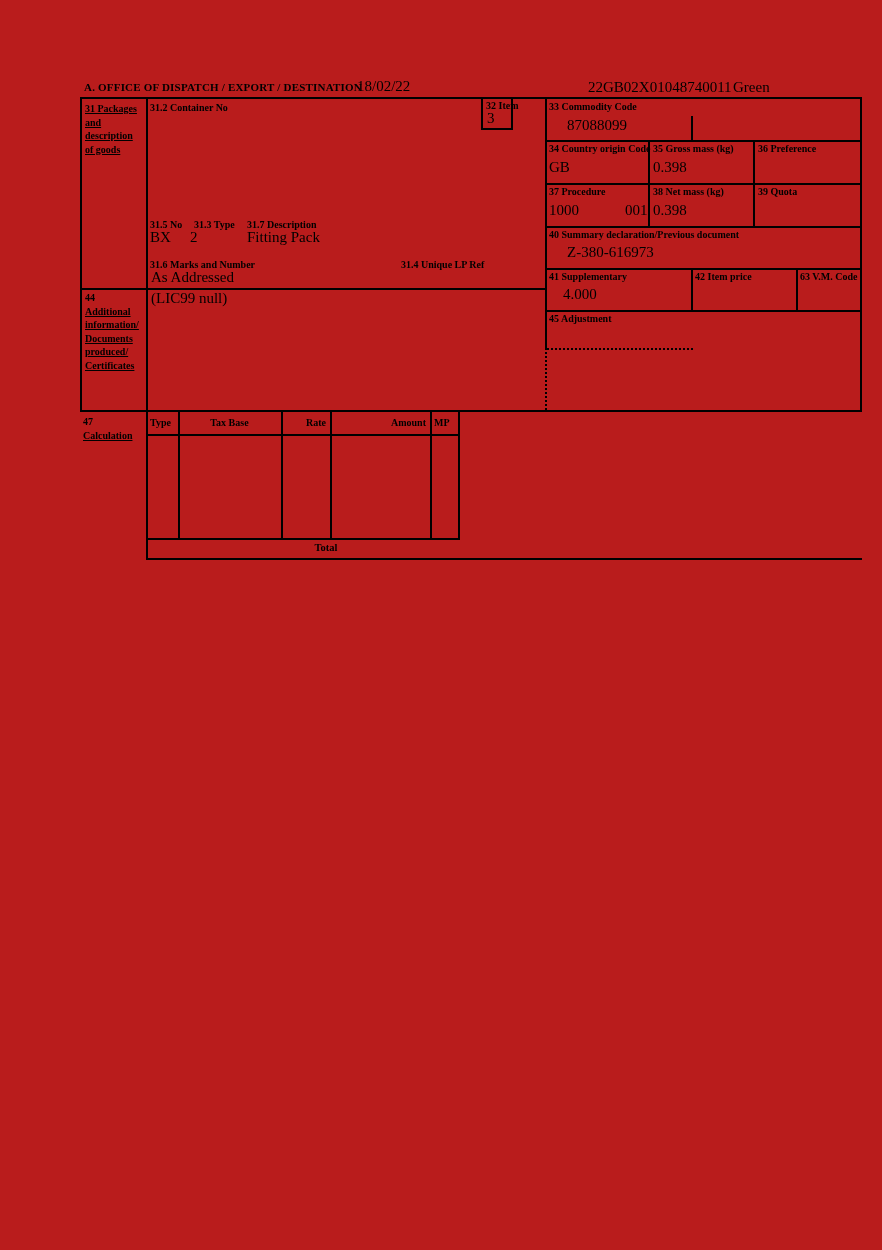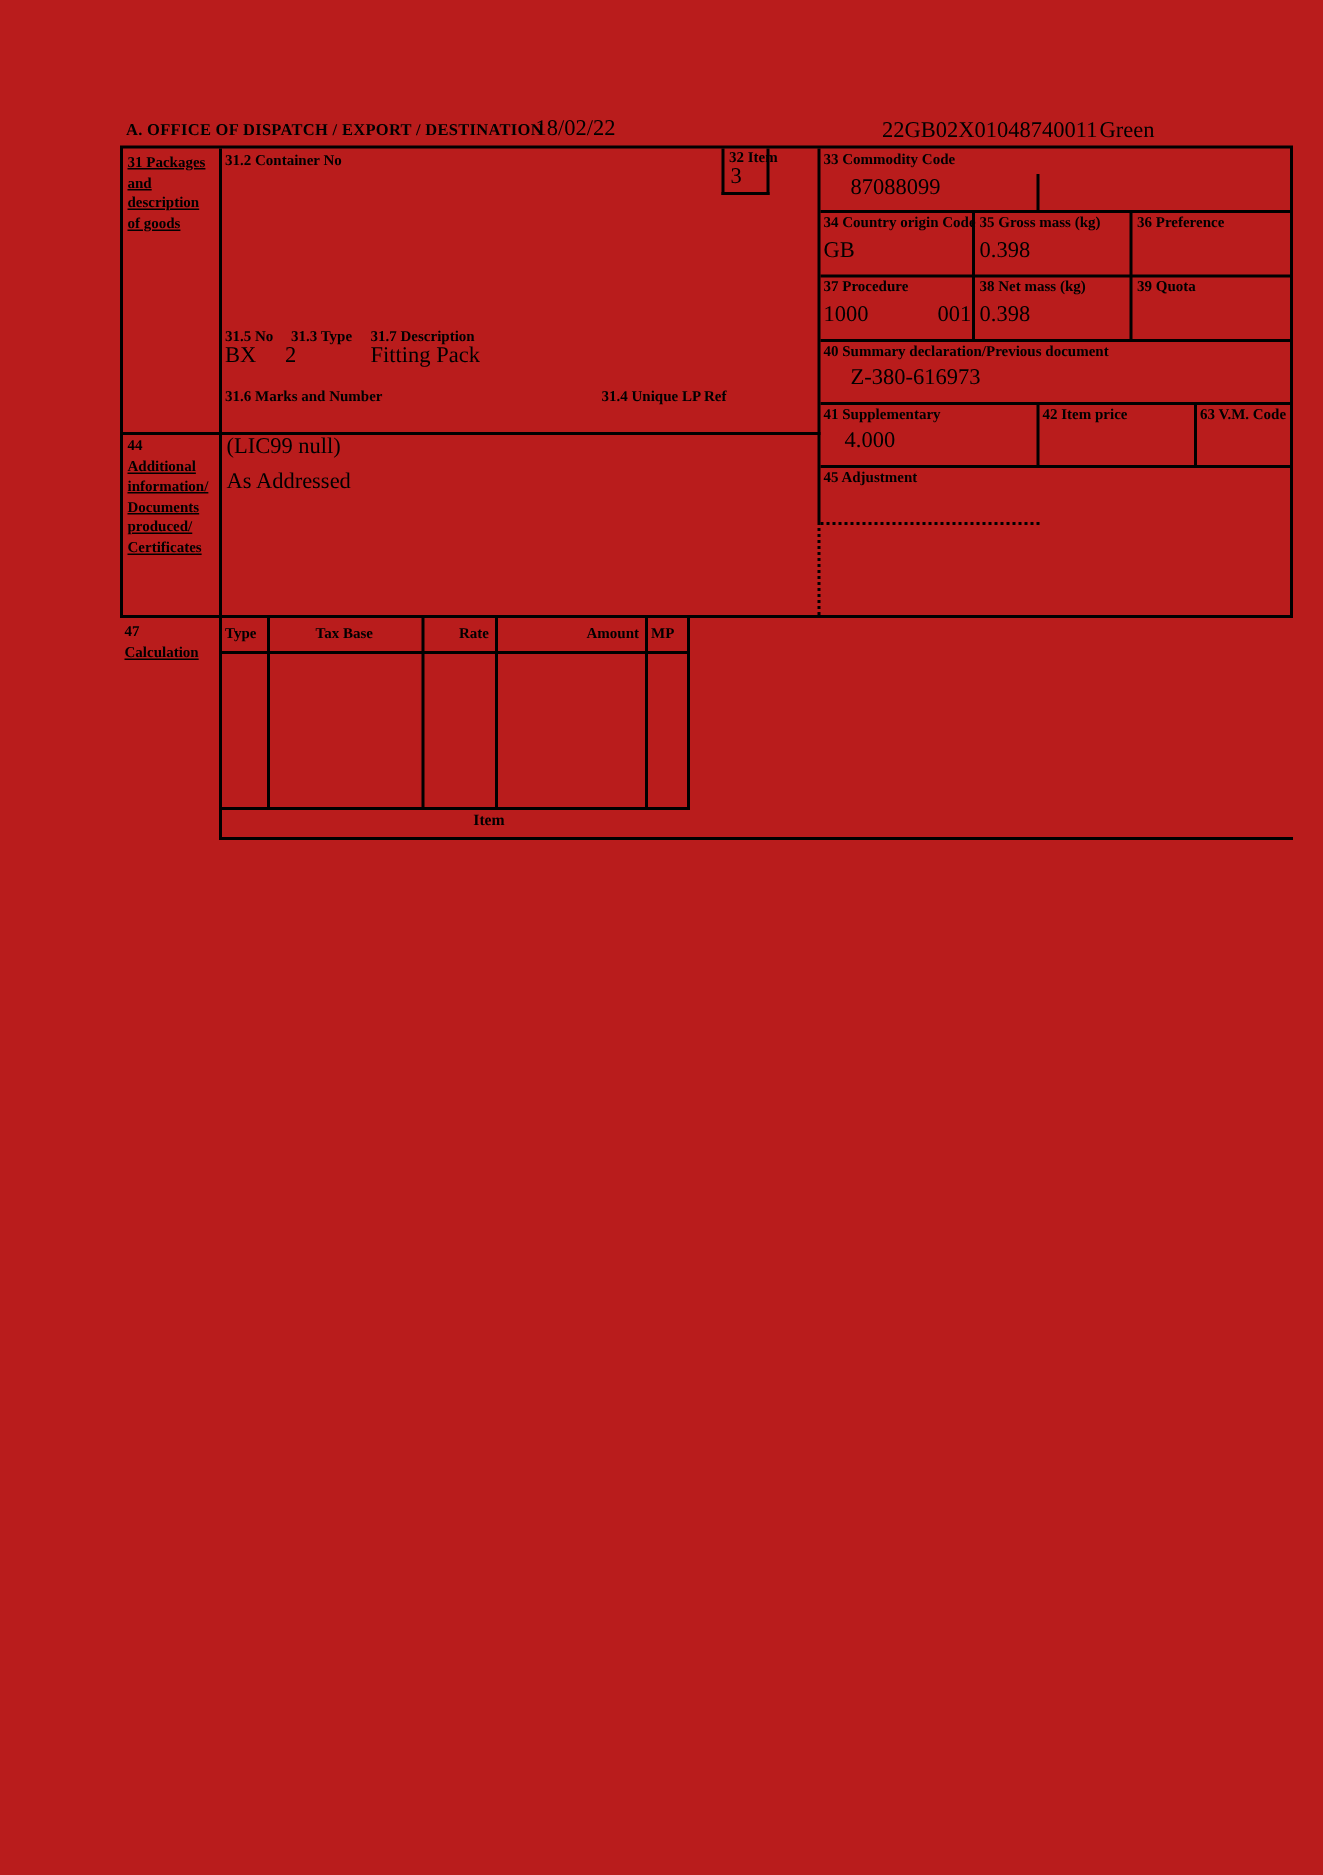--- a/index.html
+++ b/index.html
@@ -66,21 +66,21 @@
 
     <div class="abs lbl" style="left:68px;top:120px;">31.5 No</div>
     <div class="abs lbl" style="left:112px;top:120px;">31.3 Type</div>
     <div class="abs lbl" style="left:165px;top:120px;">31.7 Description</div>
     <div class="abs val" style="left:68px;top:130px;">BX</div>
     <div class="abs val" style="left:108px;top:130px;">2</div>
     <div class="abs val" style="left:165px;top:130px;">Fitting Pack</div>
 
     <div class="abs lbl" style="left:68px;top:160px;">31.6 Marks and Number</div>
     <div class="abs lbl" style="left:319px;top:160px;">31.4 Unique LP Ref</div>
-    <div class="abs val" style="left:69px;top:170px;margin-top:44px;">As Addressed</div>
+    <div class="abs val" style="left:69px;top:170px;">As Addressed</div>
 
     <div class="abs lblblock" style="left:3px;top:192px;width:60px;">
       <span>44</span>
       <span class="u">Additional</span>
       <span class="u">information/</span>
       <span class="u">Documents</span>
       <span class="u">produced/</span>
       <span class="u">Certificates</span>
     </div>
     <div class="abs val" style="left:69px;top:191px;">(LIC99 null)</div>
@@ -143,18 +143,18 @@
   <div class="hline" style="left:146px;top:434px;width:314px;"></div>
   <div class="hline" style="left:146px;top:538px;width:314px;"></div>
   <div class="hline" style="left:146px;top:558px;width:716px;"></div>
 
   <div class="abs thdr" style="left:150px;top:417px;width:26px;">Type</div>
   <div class="abs thdr" style="left:178px;top:417px;width:103px;text-align:center;">Tax Base</div>
   <div class="abs thdr" style="left:281px;top:417px;width:45px;text-align:right;">Rate</div>
   <div class="abs thdr" style="left:330px;top:417px;width:96px;text-align:right;">Amount</div>
   <div class="abs thdr" style="left:434px;top:417px;width:24px;">MP</div>
 
-  <div class="abs tot" style="left:146px;top:542px;width:360px;text-align:center;">Item</div>
+  <div class="abs tot" style="left:146px;top:542px;width:360px;text-align:center;">Total</div>
 
 
 
 
 </div>
 
 </body></html>

